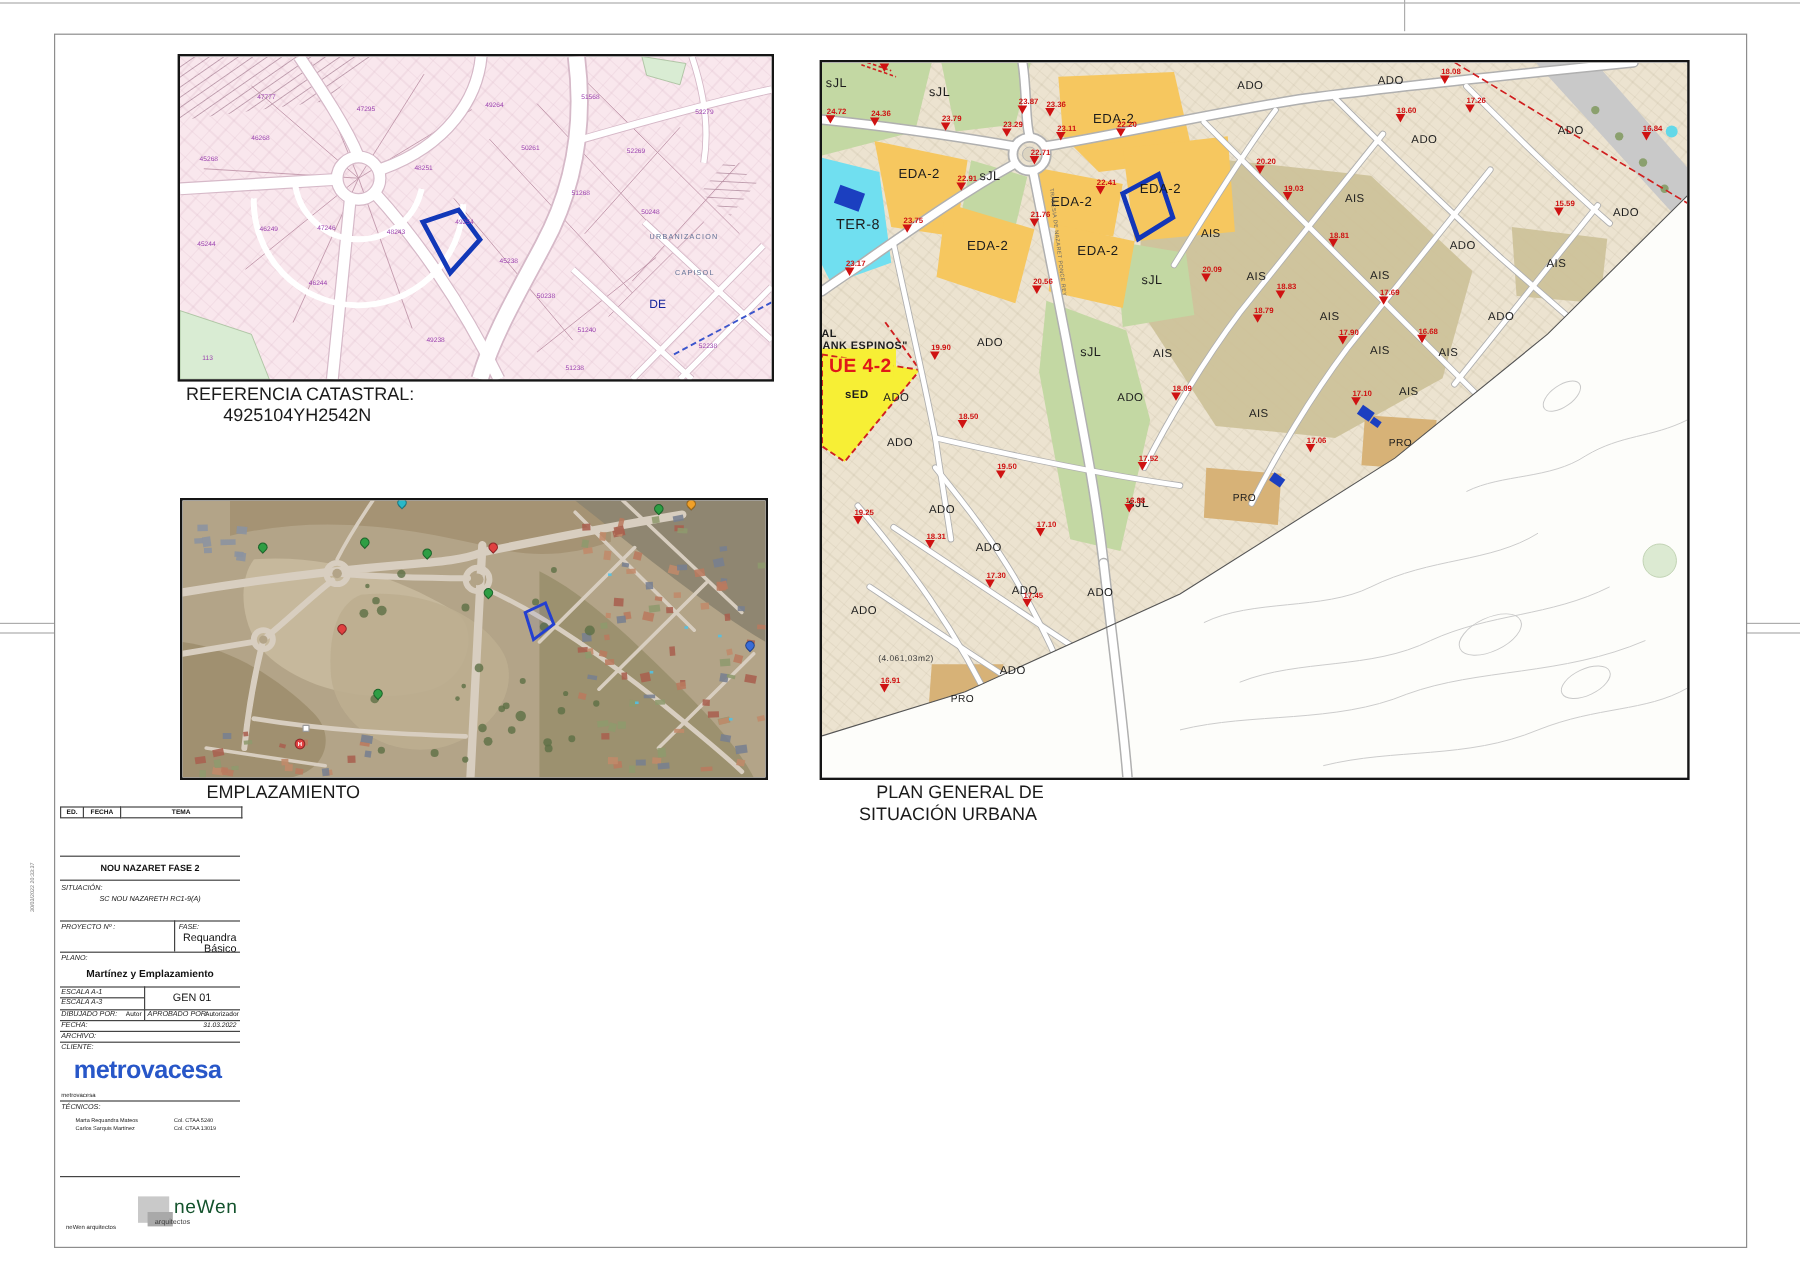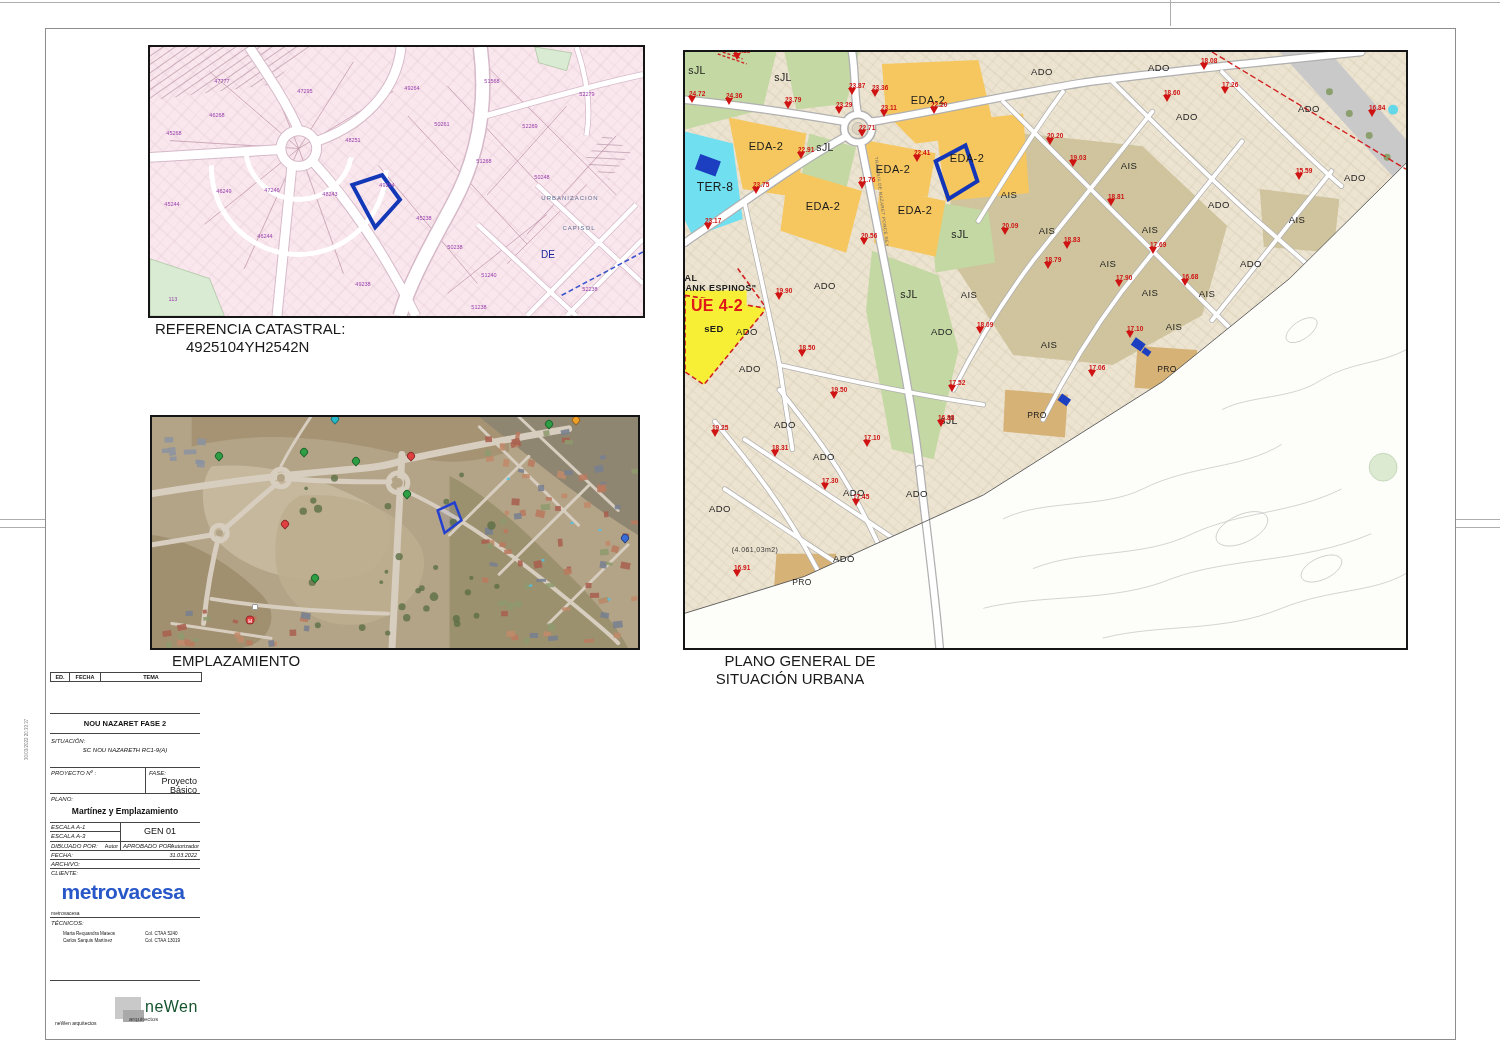--- a/index.html
+++ b/index.html
@@ -706,21 +706,21 @@
       <div class="pmk" style="left: 267px; top: 340px;">
         <span class="val">17.52</span>
         <div class="tri"></div>
       </div>
       <div class="pmk" style="left: 407px; top: 325px;">
         <span class="val">17.06</span>
         <div class="tri"></div>
       </div>
     </div>
 </div>
-<div class="caption" style="left:700px;top:652px;width:200px;text-align:center">PLANO GENERAL DE</div>
+<div class="caption" style="left:700px;top:652px;width:200px;text-align:center">PLAN GENERAL DE</div>
 <div class="caption" style="left:690px;top:670px;width:200px;text-align:center">SITUACIÓN URBANA</div>
 
 <div id="vstamp">30/03/2022 20:33:37</div>
 <div id="tb">
   <div class="cellrow">
     <div style="width:18px">ED.</div>
     <div style="width:30px">FECHA</div>
     <div style="width:100px">TEMA</div>
   </div>
 
@@ -728,21 +728,21 @@
   <div class="abs" style="left:5px;top:49px;width:150px;text-align:center;font-weight:bold;font-size:7.5px">NOU NAZARET FASE 2</div>
   <div class="hr" style="top:63px"></div>
 
   <div class="lbl" style="left:6px;top:68px">SITUACIÓN:</div>
   <div class="abs" style="left:5px;top:77px;width:150px;text-align:center;font-style:italic;font-size:6px">SC NOU NAZARETH RC1-9(A)</div>
 
   <div class="hr" style="top:97px"></div>
   <div class="lbl" style="left:6px;top:100px">PROYECTO Nº :</div>
   <div class="abs" style="left:100px;top:97px;width:1px;height:26px;background:#444"></div>
   <div class="lbl" style="left:104px;top:100px">FASE:</div>
-  <div class="abs" style="left:100px;top:106px;width:52px;text-align:right;font-size:9px">Proyecto</div>
+  <div class="abs" style="left:100px;top:106px;width:52px;text-align:right;font-size:9px">Requandra</div>
   <div class="abs" style="left:100px;top:115px;width:52px;text-align:right;font-size:9px">Básico</div>
   <div class="hr" style="top:123px"></div>
 
   <div class="lbl" style="left:6px;top:126px">PLANO:</div>
   <div class="abs" style="left:5px;top:136px;width:150px;text-align:center;font-weight:bold;font-size:8.5px">Martínez y Emplazamiento</div>
 
   <div class="hr" style="top:152px"></div>
   <div class="lbl" style="left:6px;top:154px">ESCALA A-1</div>
   <div class="hr" style="top:161px;width:70px"></div>
   <div class="lbl" style="left:6px;top:163px">ESCALA A-3</div>

